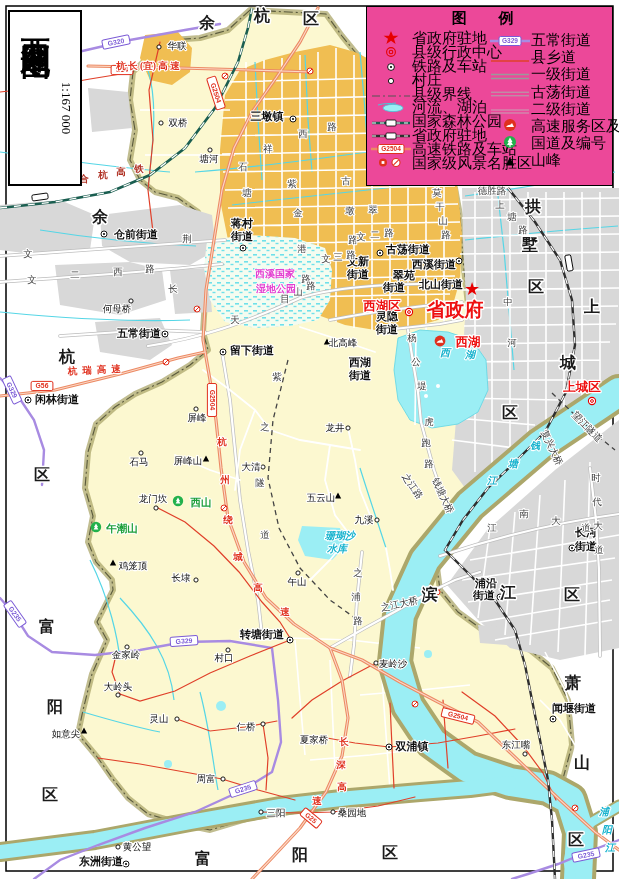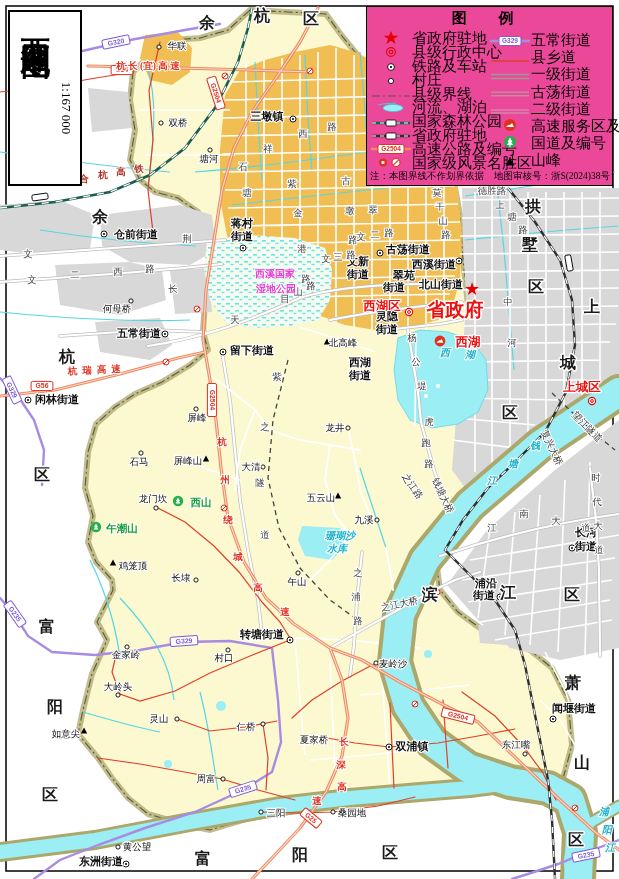--- a/index.html
+++ b/index.html
@@ -564,21 +564,21 @@
               <rect x="14" y="1" width="10" height="6" fill="#fff" stroke="#000" stroke-width="0.8" rx="1"></rect>
             </svg></span>
           <span class="llab">省政府驻地</span>
         </div>
       <div class="lrow">
           <span class="lsym"><svg width="40" height="10">
               <path d="M0,5 L40,5" stroke="#EC8A64" stroke-width="2.6"></path>
               <rect x="7" y="0.5" width="26" height="9" fill="#fff" stroke="#e0301e" stroke-width="1" rx="1.5"></rect>
               <text x="20" y="7.4" font-size="6.5" font-weight="bold" fill="#e0301e" text-anchor="middle" font-family="Liberation Sans,sans-serif">G2504</text>
             </svg></span>
-          <span class="llab">高速公路及编号</span>
+          <span class="llab">高速铁路及车站</span>
         </div>
       <div class="lrow">
           <span class="lsym"><svg width="26" height="11">
               <circle cx="5" cy="5.5" r="4" fill="#e0301e"></circle>
               <rect x="3.6" y="4.1" width="2.8" height="2.8" fill="#fff"></rect>
               <circle cx="18" cy="5.5" r="4" fill="#fff" stroke="#e0301e" stroke-width="1.1"></circle>
               <path d="M15.3,8.2 L20.7,2.8" stroke="#e0301e" stroke-width="1.1"></path>
             </svg></span>
           <span class="llab">国家级风景名胜区</span>
         </div>
@@ -633,19 +633,15 @@
           <span class="llab">国道及编号</span>
         </div>
       <div class="lrow">
           <span class="lsym"><svg width="10" height="9">
               <polygon points="5,0.5 9.3,8.5 0.7,8.5" fill="#000"></polygon>
             </svg></span>
           <span class="llab">山峰</span>
         </div>
     </div>
 
-    <div id="legend-note">
-      <span>注：本图界线不作划界依据</span>
-      <span>地图审核号：浙S(2024)38号</span>
-    </div>
   </div>
 
 </div>
 
 </body></html>

